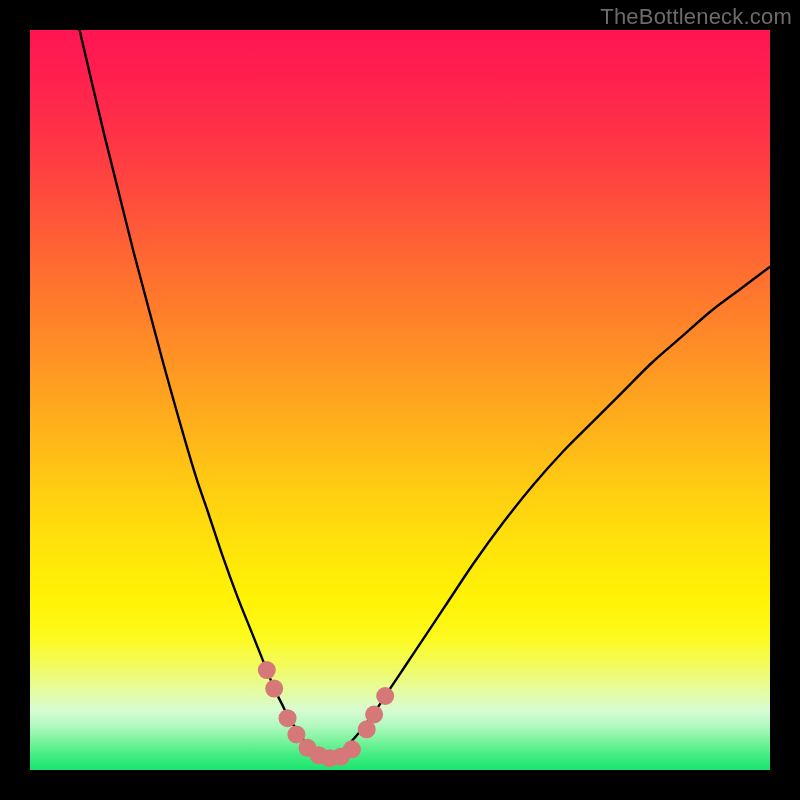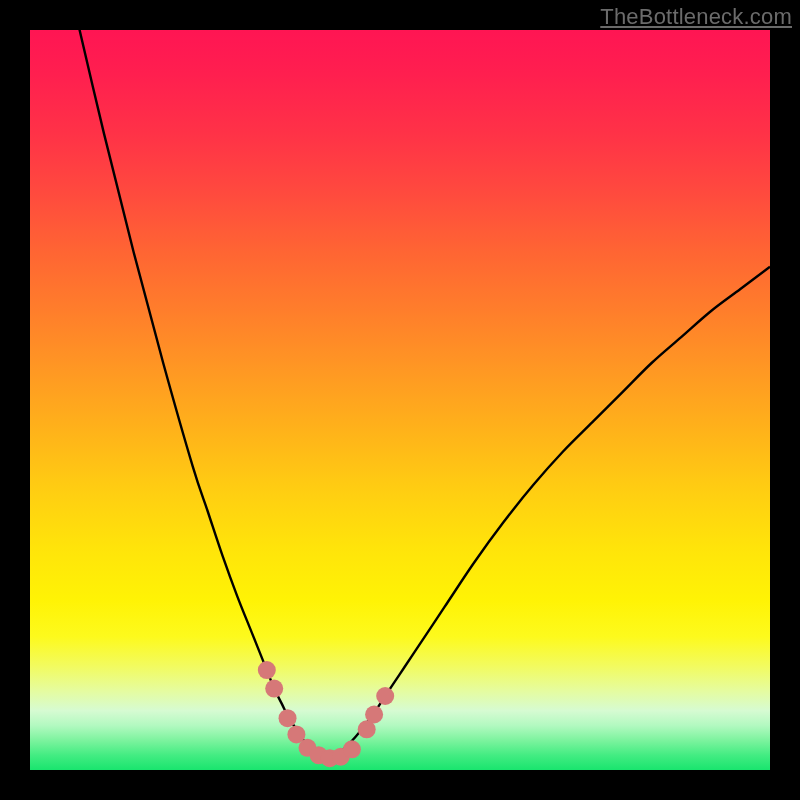--- a/index.html
+++ b/index.html
@@ -51,21 +51,20 @@
     overflow: hidden;
   }
   .watermark {
     position: absolute;
     top: 4px;
     right: 8px;
     color: #6b6b6b;
     font-size: 22px;
     letter-spacing: 0.2px;
     font-weight: 400;
-    text-decoration: underline;
   }
   svg.curves {
     position: absolute;
     top: 0;
     left: 0;
     width: 740px;
     height: 740px;
     overflow: visible;
   }
 </style>

